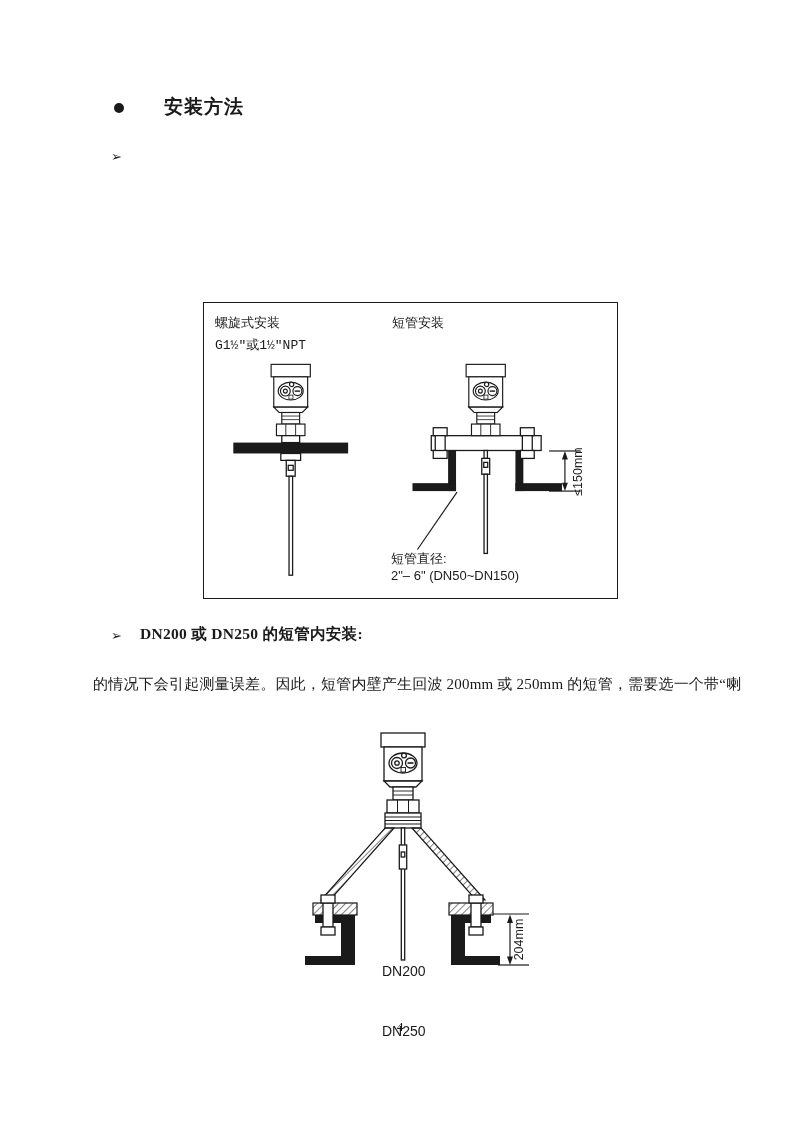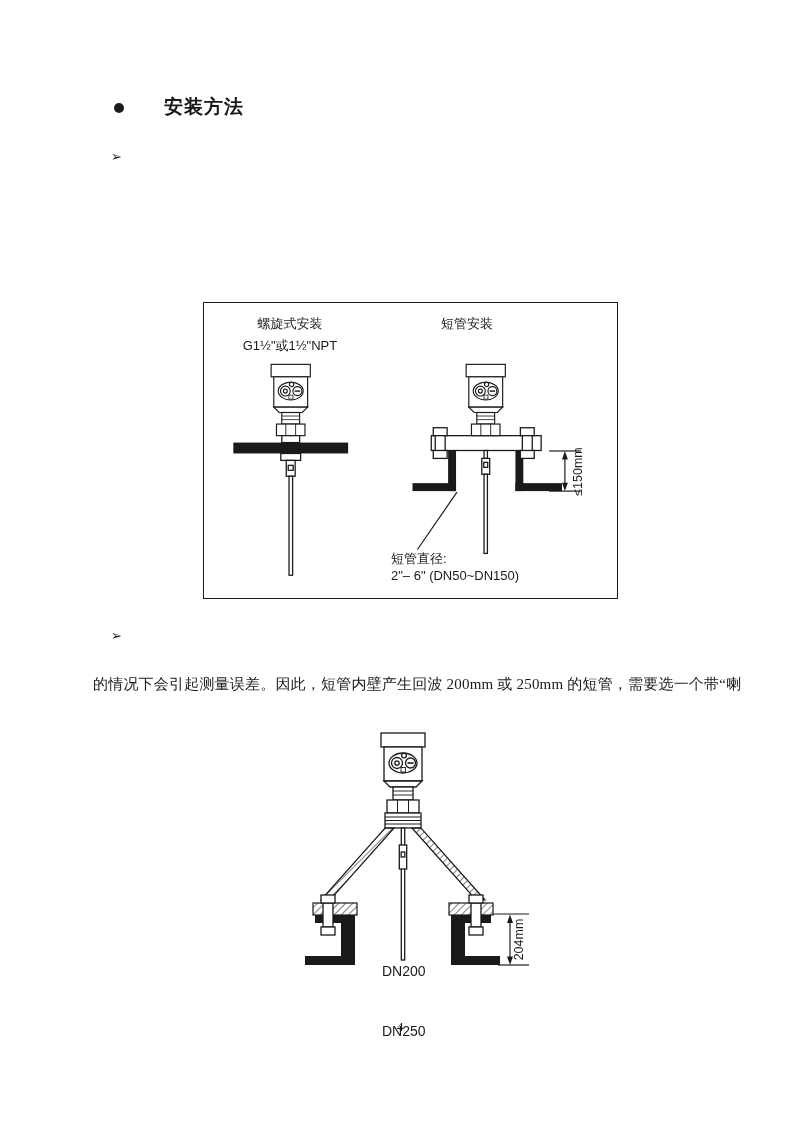--- a/index.html
+++ b/index.html
@@ -36,21 +36,21 @@
     border:1.5px solid #1a1a1a;box-sizing:border-box;background:#ffffff;
   }
   .fig2-wrap{
     position:absolute;left:285px;top:730px;width:250px;height:270px;
   }
   .fig-label{
     position:absolute;
     font-family:"Liberation Sans","DejaVu Sans",sans-serif;
     font-size:13px;line-height:17px;color:#1a1a1a;white-space:nowrap;
   }
-  .fig-label.center{text-align:center;}
+  .fig-label.center{text-align:left;font-family:Liberation Mono, monospace;}
   .dim-label{
     position:absolute;
     font-family:"Liberation Sans","DejaVu Sans",sans-serif;
     font-size:12.5px;line-height:15px;text-align:center;
     transform:rotate(-90deg);white-space:nowrap;
   }
   .dn-label{
     position:absolute;
     font-family:"Liberation Sans","DejaVu Sans",sans-serif;
     font-size:14px;line-height:16px;white-space:nowrap;
@@ -145,20 +145,21 @@
   </div>
 
   <div class="fig-label center" style="left:215px;top:315px;width:150px">螺旋式安装</div>
   <div class="fig-label center" style="left:215px;top:337px;width:150px">G1½"或1½"NPT</div>
   <div class="fig-label center" style="left:392px;top:315px;width:150px">短管安装</div>
   <div class="dim-label" style="left:548px;top:464px;width:60px">≤150mm</div>
   <div class="fig-label" style="left:391px;top:550px">短管直径:</div>
   <div class="fig-label" style="left:391px;top:567px">2"– 6" (DN50~DN150)</div>
 
   <div class="list-marker" style="top:627px">➢</div>
+  <div class="list-title" style="top:625px">DN200 或 DN250 的短管内安装:</div>
 
   <div class="para" style="top:672px">
     <div class="line">的情况下会引起测量误差。因此，短管内壁产生回波 200mm 或 250mm 的短管，需要选一个带“喇</div>
   </div>
 
   <div class="fig2-wrap">
     <svg viewBox="0 0 250 270" width="250" height="270">
       <g transform="translate(118,3)">
         <use href="#device-head" xlink:href="#device-head"></use>
       </g>

